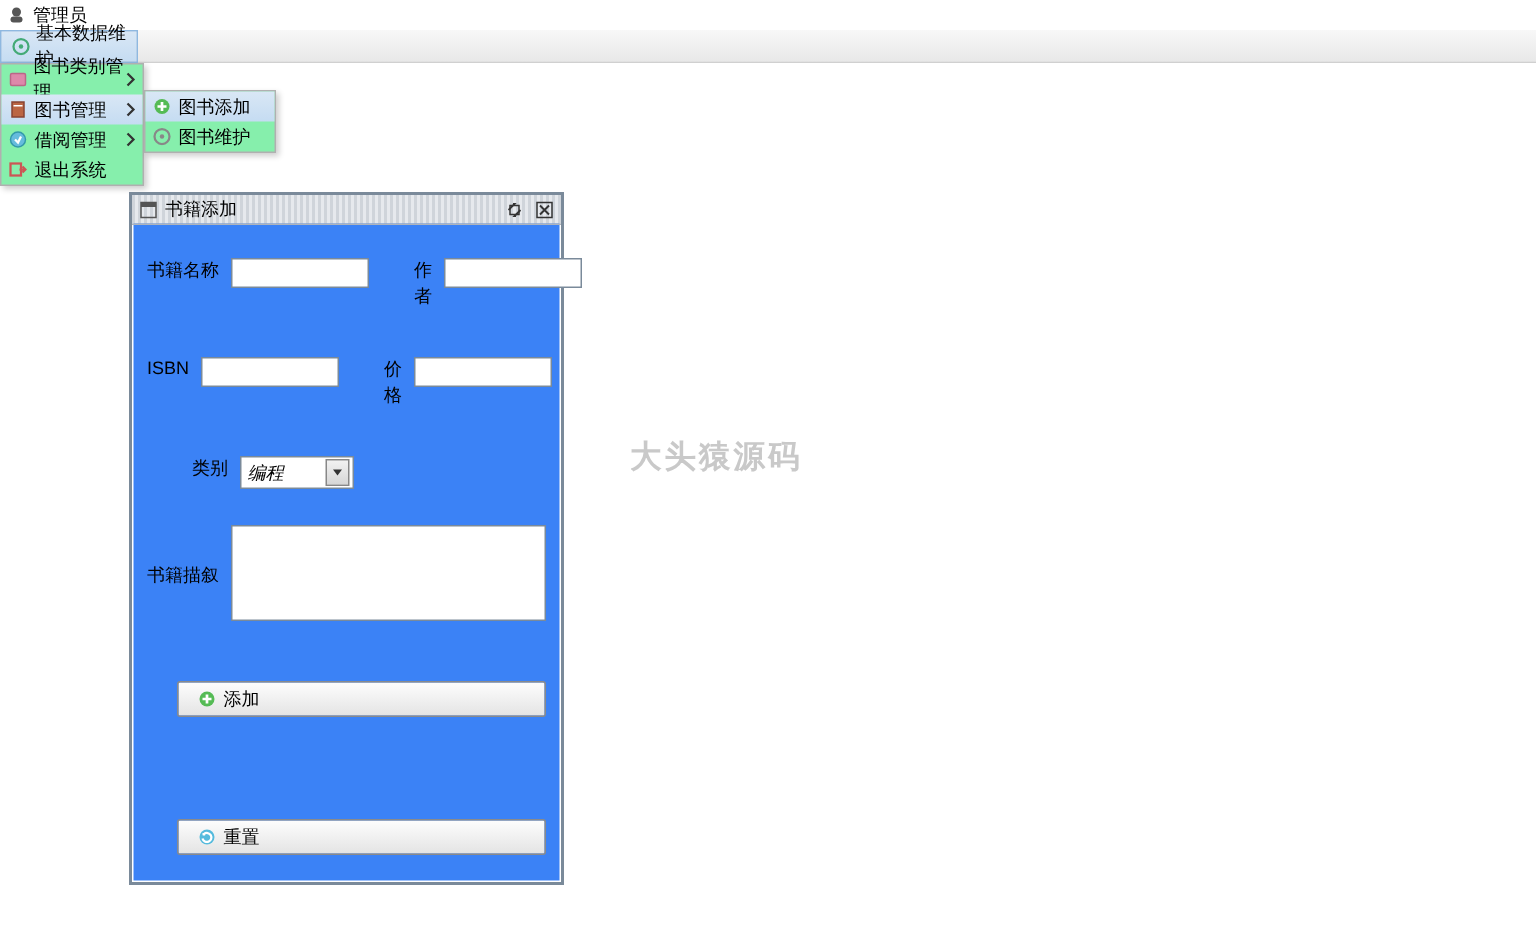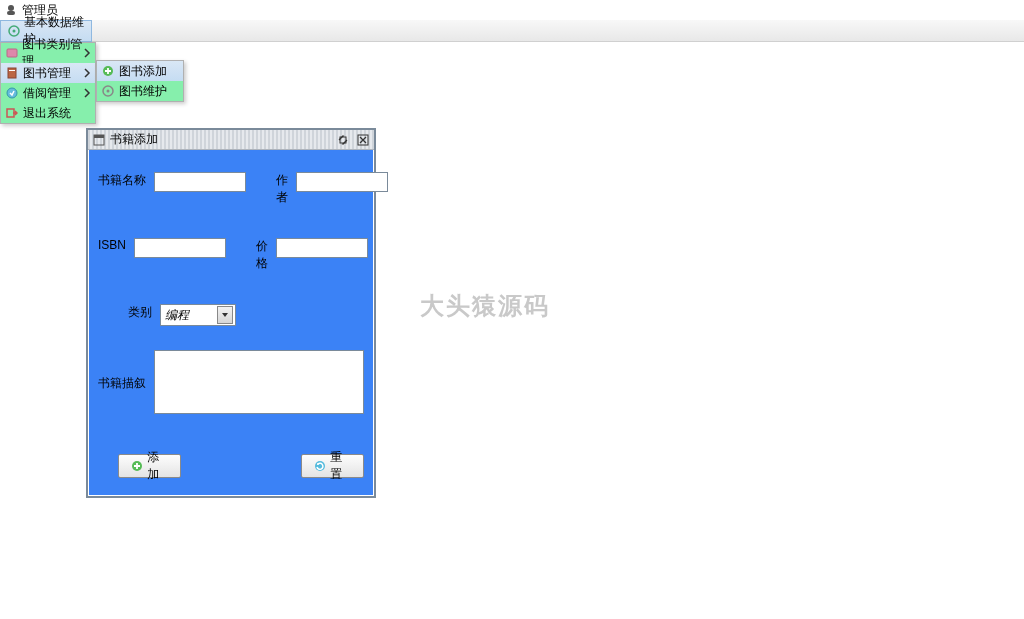--- a/index.html
+++ b/index.html
@@ -38,26 +38,26 @@
   .form-row { display:flex; align-items:flex-start; margin-bottom:32px; }
   .form-row.last-inputs { margin-bottom:24px; }
   .form-label { width:54px; text-align:right; color:#000; margin-right:8px; white-space:nowrap; }
   .form-input { height:20px; width:92px; border:1px solid #7a8a9a; background:#fff; padding:0 2px; }
   .form-col2-label { width:40px; text-align:right; margin-left:30px; margin-right:8px; color:#000; }
   .form-select { height:22px; width:76px; border:1px solid #7a8a9a; background:#fff; display:flex; align-items:center; justify-content:space-between; padding:0 2px 0 4px;font-style:italic; }
   .select-btn { width:16px; height:18px; background:linear-gradient(#f2f2f2,#d6d6d6); border:1px solid #888; display:flex; align-items:center; justify-content:center; }
   .form-textarea { width:250px; height:64px; border:1px solid #7a8a9a; background:#fff; resize:none; padding:2px; }
   .textarea-row { display:flex; align-items:center; margin-bottom:40px; }
 
-  .button-row { display:flex; gap:120px; padding-left:20px; }
+  .button-row { display:flex; gap:68px; padding-left:20px;flex-direction:column; }
   .btn { height:24px; padding:0 12px; display:flex; align-items:center; gap:4px; background:linear-gradient(#fdfdfd,#e4e4e4); border:1px solid #8a8a8a; border-radius:2px; cursor:default;}
   .btn-icon { width:14px; height:14px; display:inline-flex; align-items:center; justify-content:center; }
   .btn-text { color:#000; }
 
-  .watermark { position:absolute; left:420px; top:290px; font-size:24px; font-weight:bold; color:#c9c9c9; letter-spacing:2px; pointer-events:none; user-select:none; }
+  .watermark { position:absolute; left:420px; top:290px; font-size:21px; font-weight:bold; color:#c9c9c9; letter-spacing:2px; pointer-events:none; user-select:none; }
 </style>
 </head>
 <body>
 
 <div class="app-titlebar">
   <span class="app-icon">
     <svg width="14" height="14" viewBox="0 0 14 14">
         <circle cx="7" cy="5" r="3" fill="#555"></circle>
         <rect x="3" y="8" width="8" height="4" rx="2" fill="#555"></rect>
       </svg>

